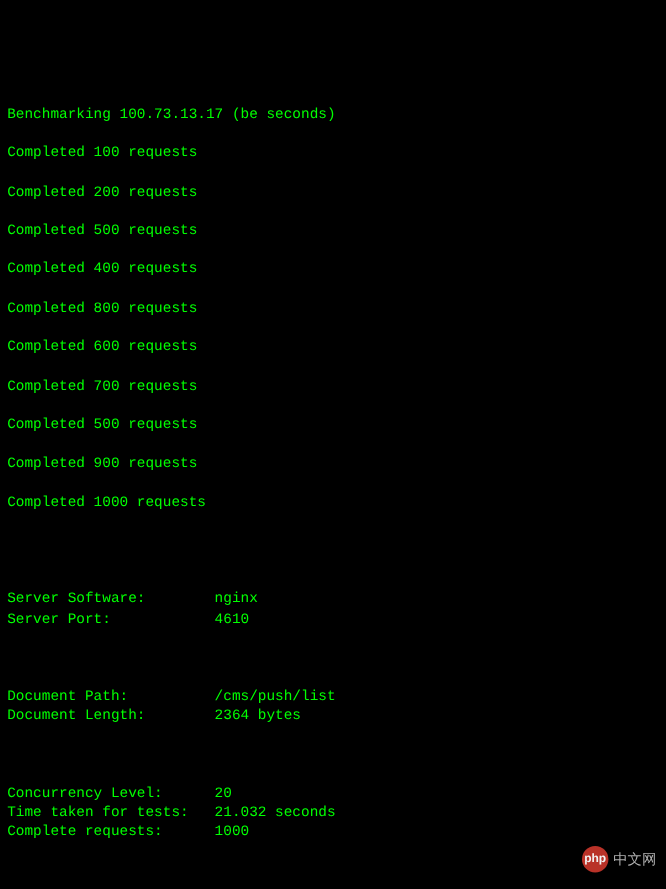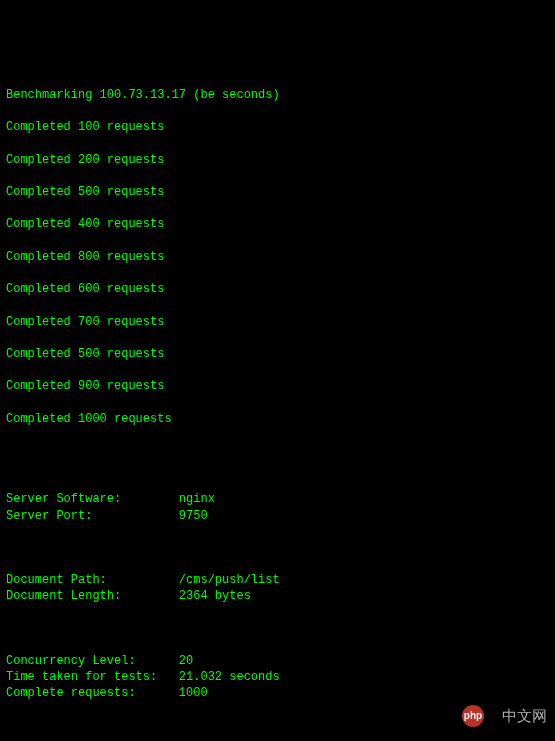--- a/index.html
+++ b/index.html
@@ -17,40 +17,40 @@
       position: relative;
     }
     .section { margin-bottom: 16px; }
     .kv-line { white-space: pre; }
     .watermark {
       position: absolute;
       right: 8px;
       bottom: 14px;
       display: flex;
       align-items: center;
-      gap: 18px;
+      gap: 4px;
       opacity: 0.95;
     }
     .watermark-badge {
       background: #c3352b;
       border-radius: 50%;
       width: 22px;
       height: 22px;
       display: flex;
       align-items: center;
       justify-content: center;
       color: #fff;
       font-size: 10px;
       font-weight: bold;
       font-family: Arial, sans-serif;
     }
     .watermark-text {
       color: #b9b9b9;
       font-family: Arial, sans-serif;
-      font-size: 15px;
+      font-size: 12px;
     }
   </style>
 </head>
 <body>
 
 
 
 <div class="section">
 <div>Benchmarking 100.73.13.17 (be seconds)</div>
 <div>Completed 100 requests</div>
@@ -58,21 +58,21 @@
 <div>Completed 500 requests</div>
 <div>Completed 400 requests</div>
 <div>Completed 800 requests</div>
 <div>Completed 600 requests</div>
 <div>Completed 700 requests</div>
 <div>Completed 500 requests</div>
 <div>Completed 900 requests</div>
 <div>Completed 1000 requests</div>
 </div>
 
-<div class="section" id="server-info"><div class="kv-line">Server Software:        nginx</div><div class="kv-line">Server Port:            9750</div></div>
+<div class="section" id="server-info"><div class="kv-line">Server Software:        nginx</div><div class="kv-line">Server Port:            4610</div></div>
 
 <div class="section" id="document-info"><div class="kv-line">Document Path:          /cms/push/list</div><div class="kv-line">Document Length:        2364 bytes</div></div>
 
 <div class="section" id="metrics"><div class="kv-line">Concurrency Level:      20</div><div class="kv-line">Time taken for tests:   21.032 seconds</div><div class="kv-line">Complete requests:      1000</div></div>
 
 
 
 
 
 <div class="watermark">

